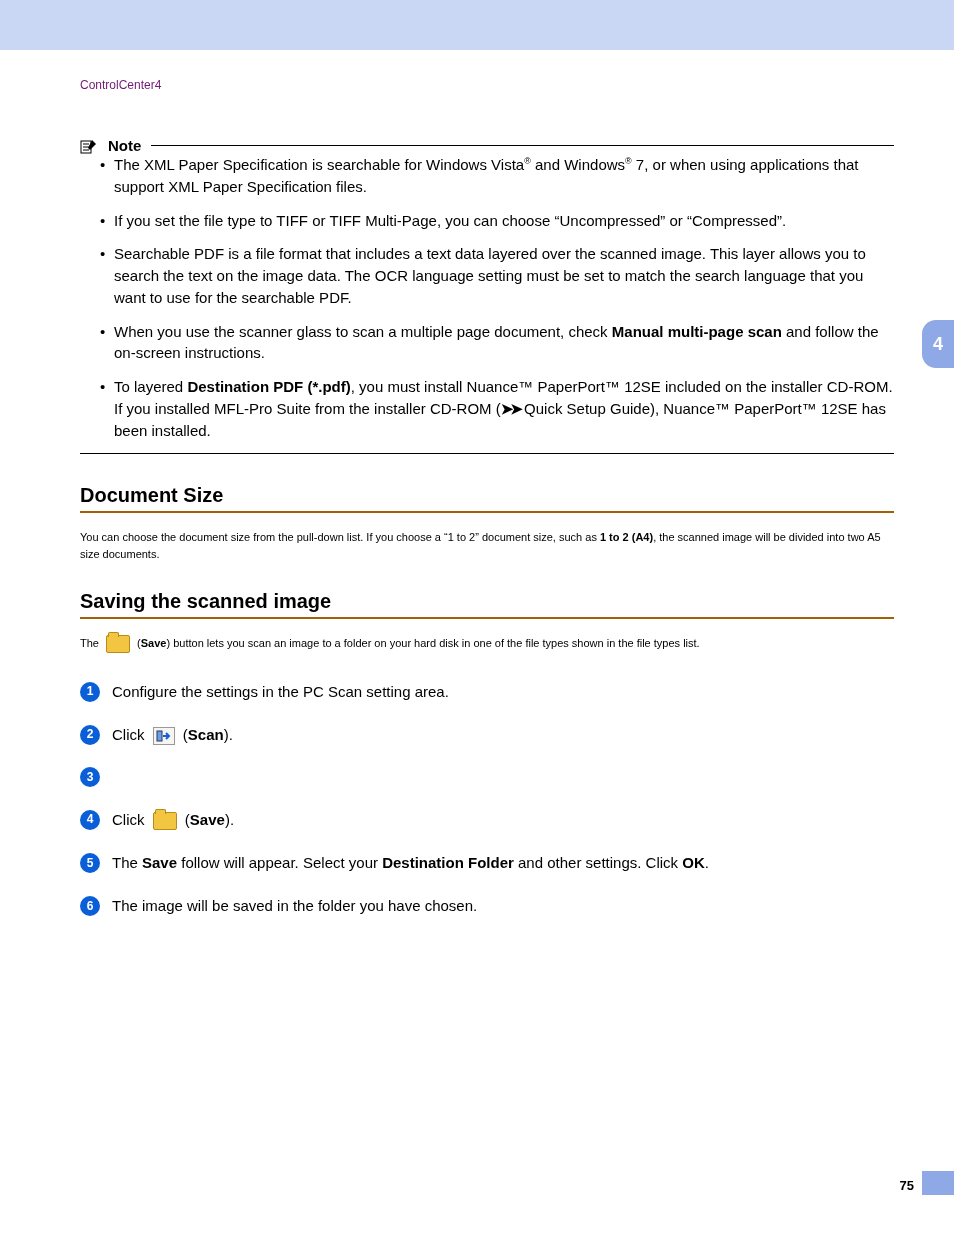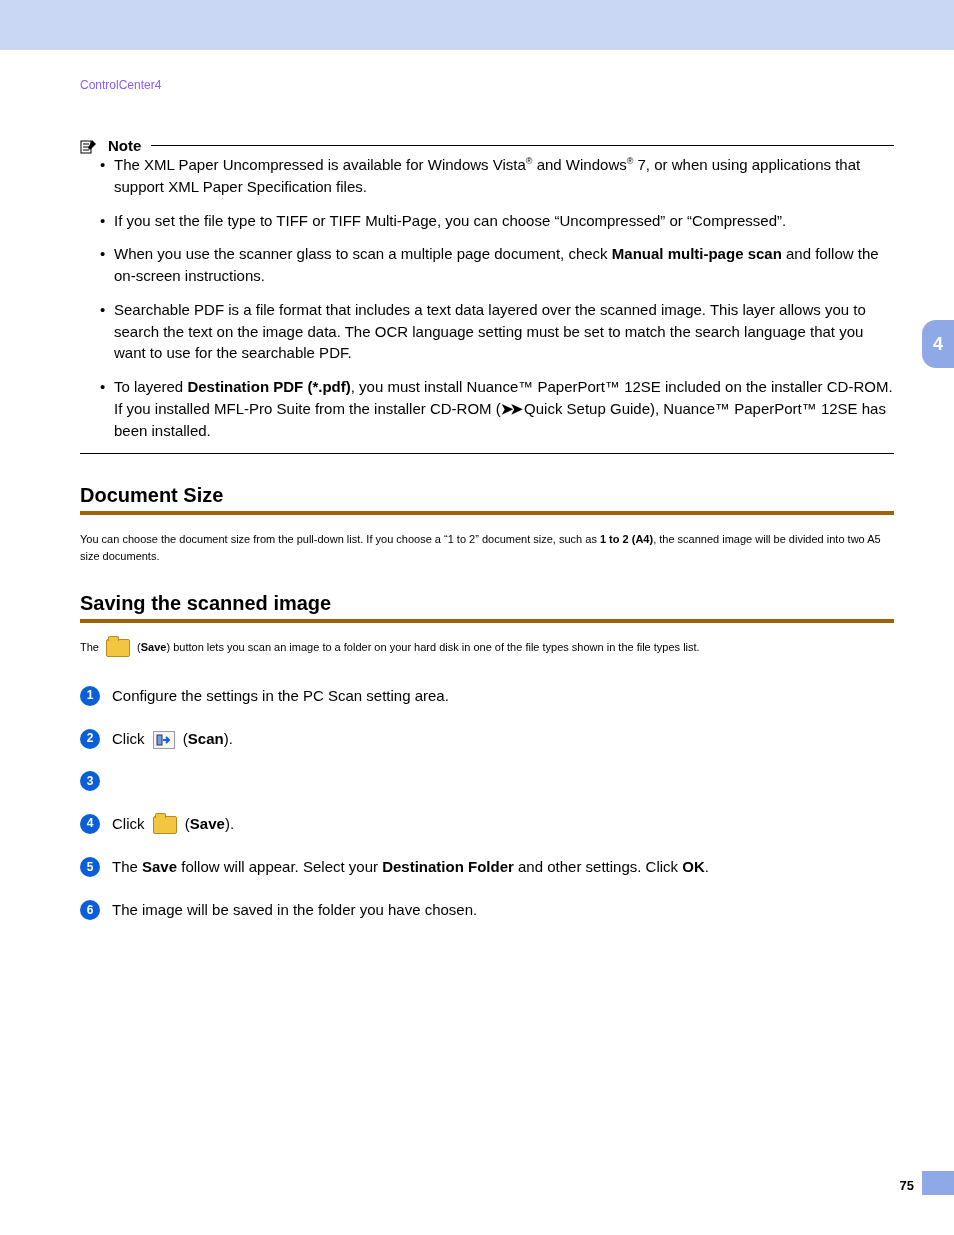--- a/index.html
+++ b/index.html
@@ -1,26 +1,26 @@
 <!DOCTYPE html>
 <html><head>
 <meta charset="utf-8">
 <style>
   * { box-sizing: border-box; margin: 0; padding: 0; }
   html, body { width: 954px; height: 1235px; font-family: Arial, Helvetica, sans-serif; color: #000; }
   .top-bar { width: 100%; height: 50px; background: #c9d7f4; }
   .page { padding: 28px 60px 20px 80px; position: relative; }
-  .running-head { font-size: 12px; color: #8b5cf6; margin-bottom: 45px; }
+  .running-head { font-size: 12px; color: #701a75; margin-bottom: 45px; }
   .note-label { font-weight: bold; font-size: 15px; }
   .note-list { list-style: none; padding-left: 20px; font-size: 15px; line-height: 1.45; }
   .note-list li { position: relative; padding-left: 14px; margin-bottom: 12px; }
   .note-list li::before { content: "•"; position: absolute; left: 0; top: 0; }
   .bold { font-weight: bold; }
   sup { font-size: 9px; vertical-align: super; }
-  .section-h { font-size: 20px; font-weight: bold; border-bottom: 4px solid #a16207; padding-bottom: 4px; margin-bottom: 16px; margin-top:10px;}
+  .section-h { font-size: 20px; font-weight: bold; border-bottom: 2px solid #a16207; padding-bottom: 4px; margin-bottom: 16px; margin-top:10px;}
   .body-p { font-size: 11px; line-height: 1.5; margin-bottom: 28px; }
   .steps { list-style: none; padding: 0; font-size: 15px; }
   .steps li { display: flex; align-items: center; gap: 12px; margin-bottom: 22px; line-height:1.4;}
   .step-num { width: 20px; height: 20px; border-radius: 50%; background: #0a5fd9; color: #fff; font-size: 12px; font-weight: bold; display: inline-flex; align-items: center; justify-content: center; flex-shrink:0;}
   .folder-icon { width: 24px; height: 18px; background: #f3c642; border: 1px solid #b88a1a; border-radius: 2px 2px 2px 2px; position: relative; display:inline-block; vertical-align:middle; margin:0 4px;}
   .folder-icon::before { content:""; position:absolute; top:-4px; left:1px; width:9px; height:4px; background:#f3c642; border:1px solid #b88a1a; border-bottom:none; border-radius:2px 2px 0 0;}
   .scan-icon { width:22px; height:18px; display:inline-flex; align-items:center; justify-content:center; vertical-align:middle; margin:0 4px; border:1px solid #999; background:#f5f5f5;}
   .scan-icon svg { width:16px; height:12px;}
   .side-tab { position: absolute; right: 0; top: 320px; width: 32px; height: 48px; background: #8fa8e6; border-radius: 14px 0 0 14px; color: #fff; font-size: 18px; font-weight: bold; display:flex; align-items:center; justify-content:center;}
   .page-num-box { position:absolute; right:0; bottom:40px; width:32px; height:24px; background:#8fa8e6;}
@@ -52,27 +52,27 @@
             <line x1="3" y1="9" x2="9" y2="9" stroke="#000"></line>
             <line x1="3" y1="12" x2="9" y2="12" stroke="#000"></line>
             <path d="M12 2 L16 6 L10 12 L8 10 Z" fill="#000"></path>
           </svg>
       </span>
       <span class="note-label">Note</span>
       <div class="line"></div>
     </div>
     <ul class="note-list">
       <li>
-        <span>The XML Paper Uncompressed is available for Windows Vista</span><sup>®</sup><span> and Windows</span><sup>®</sup><span> 7, or when using applications that support XML Paper Specification files.</span>
+        <span>The XML Paper Specification is searchable for Windows Vista</span><sup>®</sup><span> and Windows</span><sup>®</sup><span> 7, or when using applications that support XML Paper Specification files.</span>
       </li>
       <li>If you set the file type to TIFF or TIFF Multi-Page, you can choose “Uncompressed” or “Compressed”.</li>
+      <li>Searchable PDF is a file format that includes a text data layered over the scanned image. This layer allows you to search the text on the image data. The OCR language setting must be set to match the search language that you want to use for the searchable PDF.</li>
       <li>
         <span>When you use the scanner glass to scan a multiple page document, check </span><span class="bold">Manual multi-page scan</span><span> and follow the on-screen instructions.</span>
       </li>
-      <li>Searchable PDF is a file format that includes a text data layered over the scanned image. This layer allows you to search the text on the image data. The OCR language setting must be set to match the search language that you want to use for the searchable PDF.</li>
       <li>
         <span>To layered </span><span class="bold">Destination PDF (*.pdf)</span><span>, you must install  Nuance™ PaperPort™ 12SE included on the installer CD-ROM. If you installed MFL-Pro Suite from the installer CD-ROM (</span><span class="arrows">➤➤</span><span> Quick Setup Guide), Nuance™ PaperPort™ 12SE has been installed.</span>
       </li>
     </ul>
     <div class="note-bottom-line"></div>
   </div>
 
   <h2 class="section-h">Document Size</h2>
   <p class="body-p">
     <span>You can choose the document size from the pull-down list. If you choose a “1 to 2” document size, such as </span><span class="bold">1 to 2 (A4)</span><span>, the scanned image will be divided into two A5 size documents.</span>

